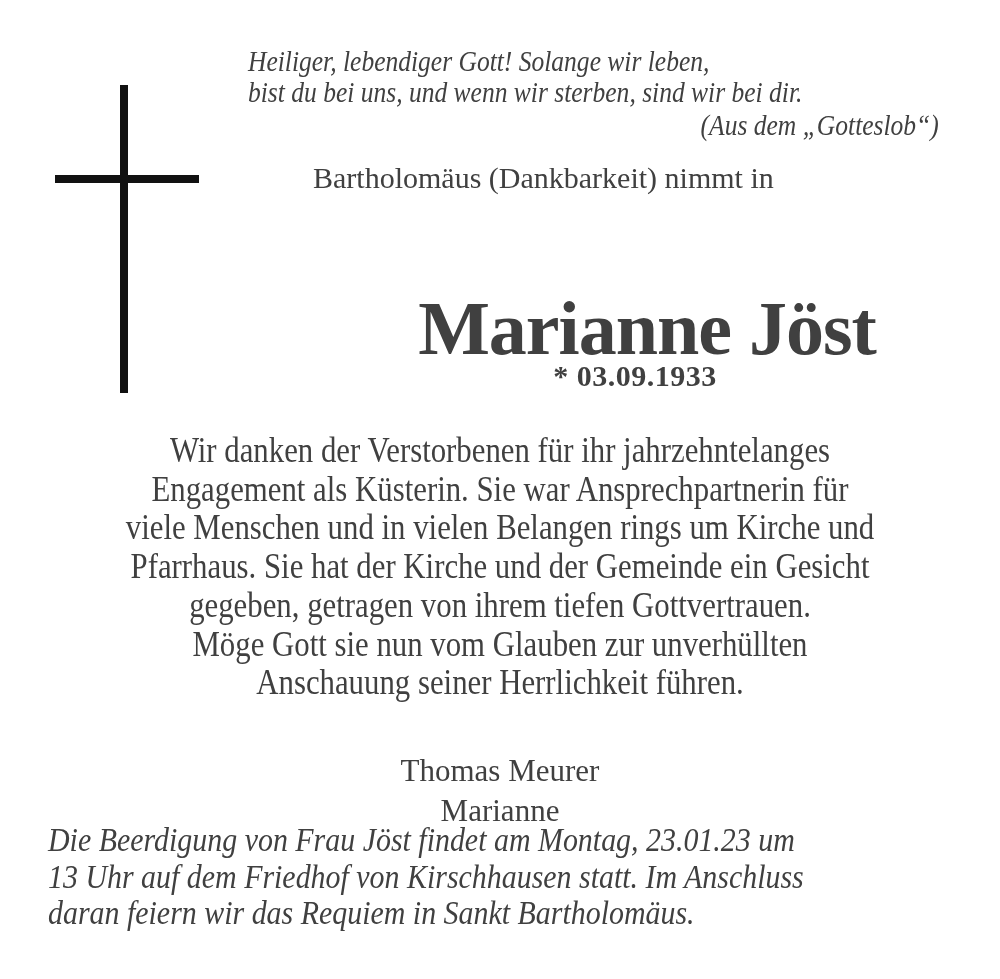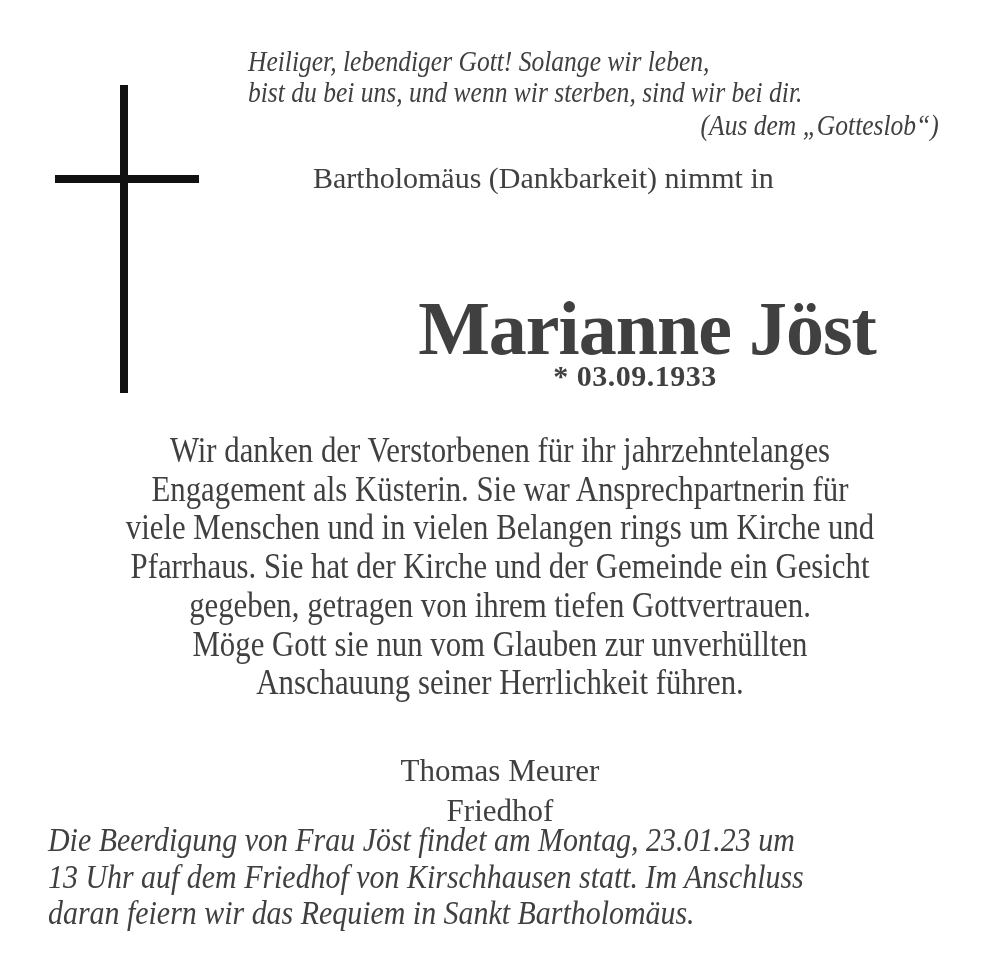--- a/index.html
+++ b/index.html
@@ -95,21 +95,21 @@
     <div class="nowrap">Engagement als Küsterin. Sie war Ansprechpartnerin für</div>
     <div class="nowrap">viele Menschen und in vielen Belangen rings um Kirche und</div>
     <div class="nowrap">Pfarrhaus. Sie hat der Kirche und der Gemeinde ein Gesicht</div>
     <div class="nowrap">gegeben, getragen von ihrem tiefen Gottvertrauen.</div>
     <div class="nowrap">Möge Gott sie nun vom Glauben zur unverhüllten</div>
     <div class="nowrap">Anschauung seiner Herrlichkeit führen.</div>
   </div>
 
   <div class="signature">
     <div class="nowrap">Thomas Meurer</div>
-    <div class="nowrap">Friedhof</div>
+    <div class="nowrap">Marianne</div>
   </div>
 
   <div class="funeral">
     <div class="nowrap">Die Beerdigung von Frau Jöst findet am Montag, 23.01.23 um</div>
     <div class="nowrap">13 Uhr auf dem Friedhof von Kirschhausen statt. Im Anschluss</div>
     <div class="nowrap">daran feiern wir das Requiem in Sankt Bartholomäus.</div>
   </div>
 
 </div>
 

